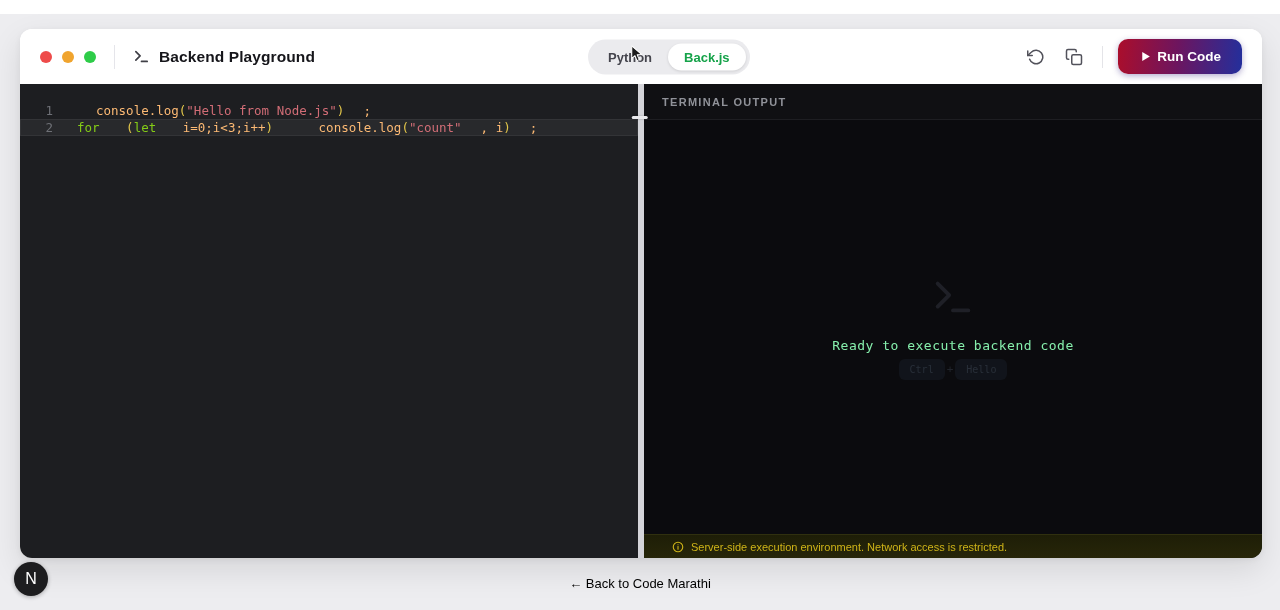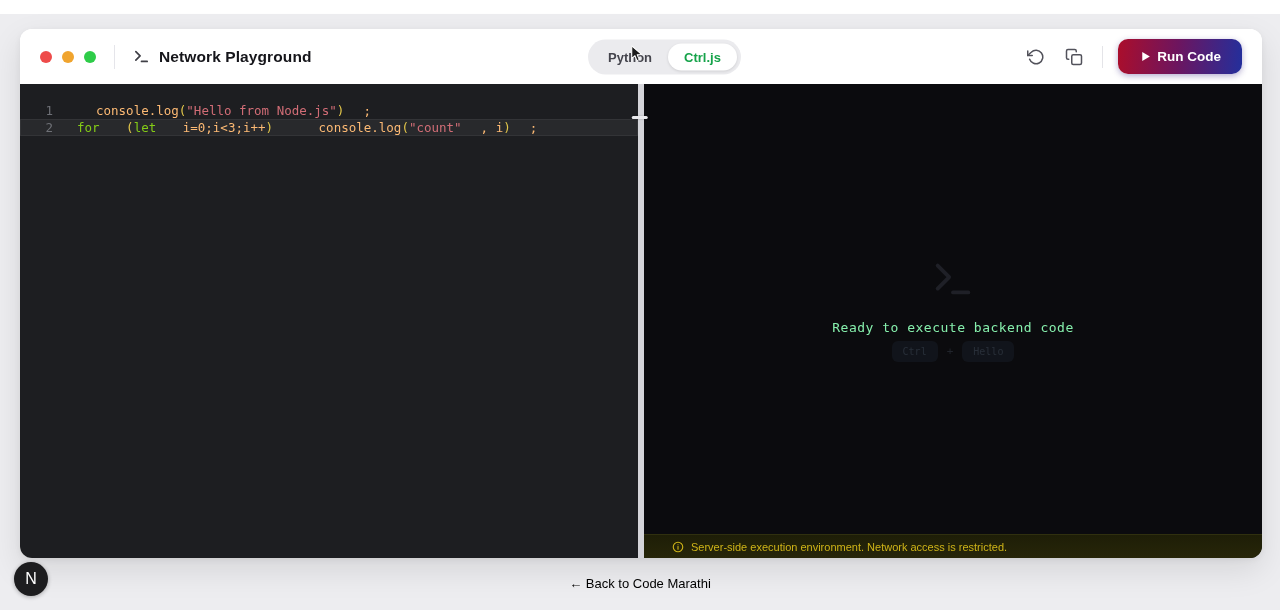--- a/index.html
+++ b/index.html
@@ -86,21 +86,21 @@
   .term-hdr {
     flex: 0 0 36px; display: flex; align-items: center; padding: 0 18px;
     background: #101013; border-bottom: 1px solid #1e1e22;
     color: #909299; font-size: 11px; font-weight: 700; letter-spacing: 1.3px;
   }
   .term-body { flex: 1; display: flex; flex-direction: column; align-items: center; justify-content: center; }
   .term-empty-icon { color: #1f2027; margin-bottom: 14px; }
   .term-empty-msg {
     font-family: "DejaVu Sans Mono", monospace; font-size: 13px; color: #86efac; letter-spacing: .5px;
   }
-  .kbd-row { margin-top: 6px; display: flex; align-items: center; gap: 9px; opacity: .55; }
+  .kbd-row { margin-top: 6px; display: flex; align-items: center; gap: 2px; opacity: .55; }
   .kbd {
     background: #171d26; color: #404c5c; border-radius: 6px;
     padding: 5px 11px; font-family: "DejaVu Sans Mono", monospace; font-size: 10px;
   }
   .kbd-plus { color: #333a45; font-size: 11px; font-family: "DejaVu Sans Mono", monospace; }
   .term-notice {
     flex: 0 0 24px; display: flex; align-items: center; gap: 7px; padding: 0 28px;
     background: linear-gradient(180deg, #1e1e07 0%, #272609 100%);
     border-top: 1px solid #30300f;
     color: #cfb418; font-size: 11px;
@@ -134,25 +134,25 @@
       <span class="dot" style="background:#f0a42e"></span>
       <span class="dot" style="background:#2ecc48"></span>
     </div>
     <div class="vsep"></div>
     <span class="prompt-ic">
       <svg width="17" height="17" viewBox="0 0 24 24" fill="none" stroke="currentColor" stroke-width="2.4" stroke-linecap="round" stroke-linejoin="round">
         <polyline points="4 17 10 11 4 5"></polyline>
         <line x1="12" y1="19" x2="20" y2="19"></line>
       </svg>
     </span>
-    <span class="title">Network Playground</span>
+    <span class="title">Backend Playground</span>
 
     <div class="tabs">
       <div class="tab">Python</div>
-      <div class="tab active">Ctrl.js</div>
+      <div class="tab active">Back.js</div>
     </div>
 
     <div class="hdr-right">
       <button class="icon-btn" title="">
         <svg width="18" height="18" viewBox="0 0 24 24" fill="none" stroke="currentColor" stroke-width="2" stroke-linecap="round" stroke-linejoin="round">
           <polyline points="1 4 1 10 7 10"></polyline>
           <path d="M3.51 15a9 9 0 1 0 2.13-9.36L1 10"></path>
         </svg>
       </button>
       <button class="icon-btn">
@@ -178,20 +178,23 @@
           <div class="code-line"><span class="gutter">1</span><span><span class="tk-pl">console.log</span><span class="tk-br">(</span><span class="tk-st">"Hello from Node.js"</span><span class="tk-br">)</span><span class="tk-pl">;</span></span></div>
           <div class="code-line active"><span class="gutter">2</span><span><span class="tk-kw">for</span><span class="tk-pl"> </span><span class="tk-br">(</span><span class="tk-kw">let</span><span class="tk-pl"> i=0;i&lt;3;i++</span><span class="tk-br">)</span><span class="tk-pl"> </span><span class="tk-pl">console.log</span><span class="tk-br">(</span><span class="tk-st">"count"</span><span class="tk-pl">, i</span><span class="tk-br">)</span><span class="tk-pl">;</span></span></div>
         </div>
     </div>
 
     <div class="split">
       <div class="grip"></div>
     </div>
 
     <div class="term">
+      <div class="term-hdr">
+        <span>TERMINAL OUTPUT</span>
+      </div>
       <div class="term-body">
         <span class="term-empty-icon">
           <svg width="46" height="46" viewBox="0 0 24 24" fill="none" stroke="currentColor" stroke-width="2" stroke-linecap="round" stroke-linejoin="round">
             <polyline points="4 17 10 11 4 5"></polyline>
             <line x1="12" y1="19" x2="20" y2="19"></line>
           </svg>
         </span>
         <div class="term-empty-msg">Ready to execute backend code</div>
         <div class="kbd-row">
           <span class="kbd">Ctrl</span>

